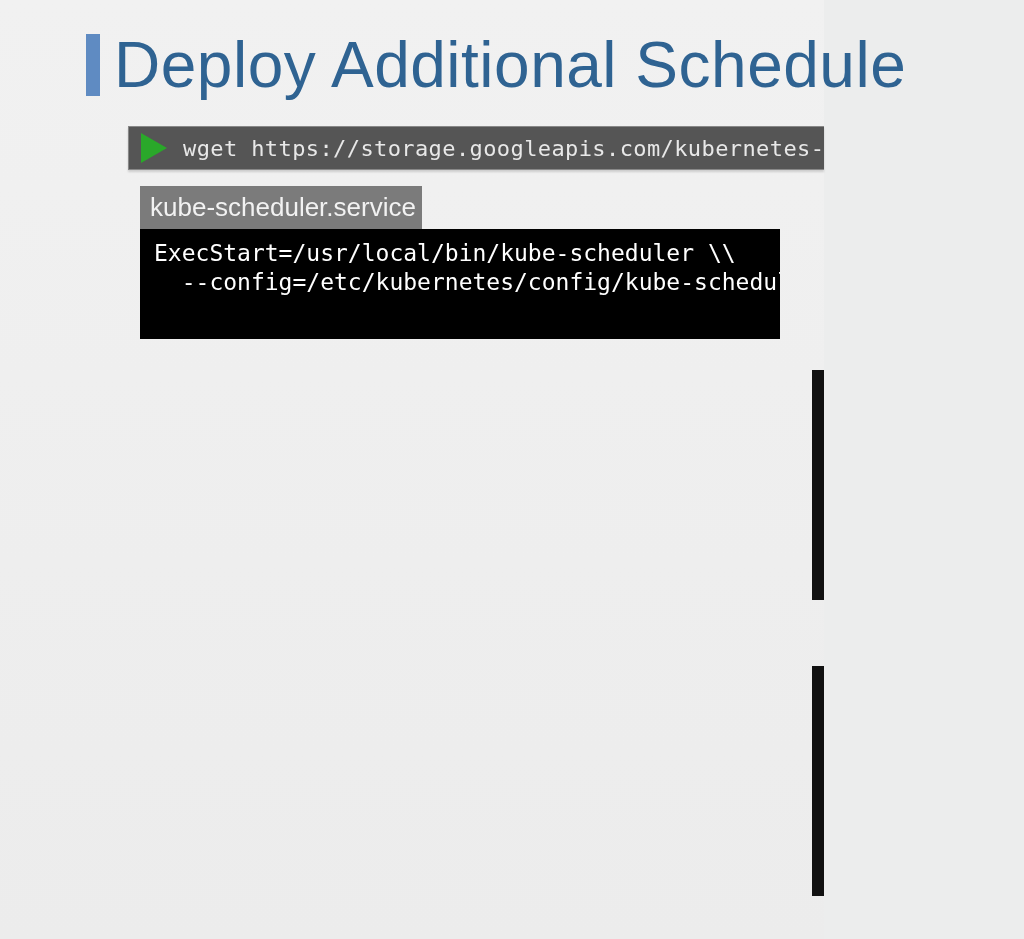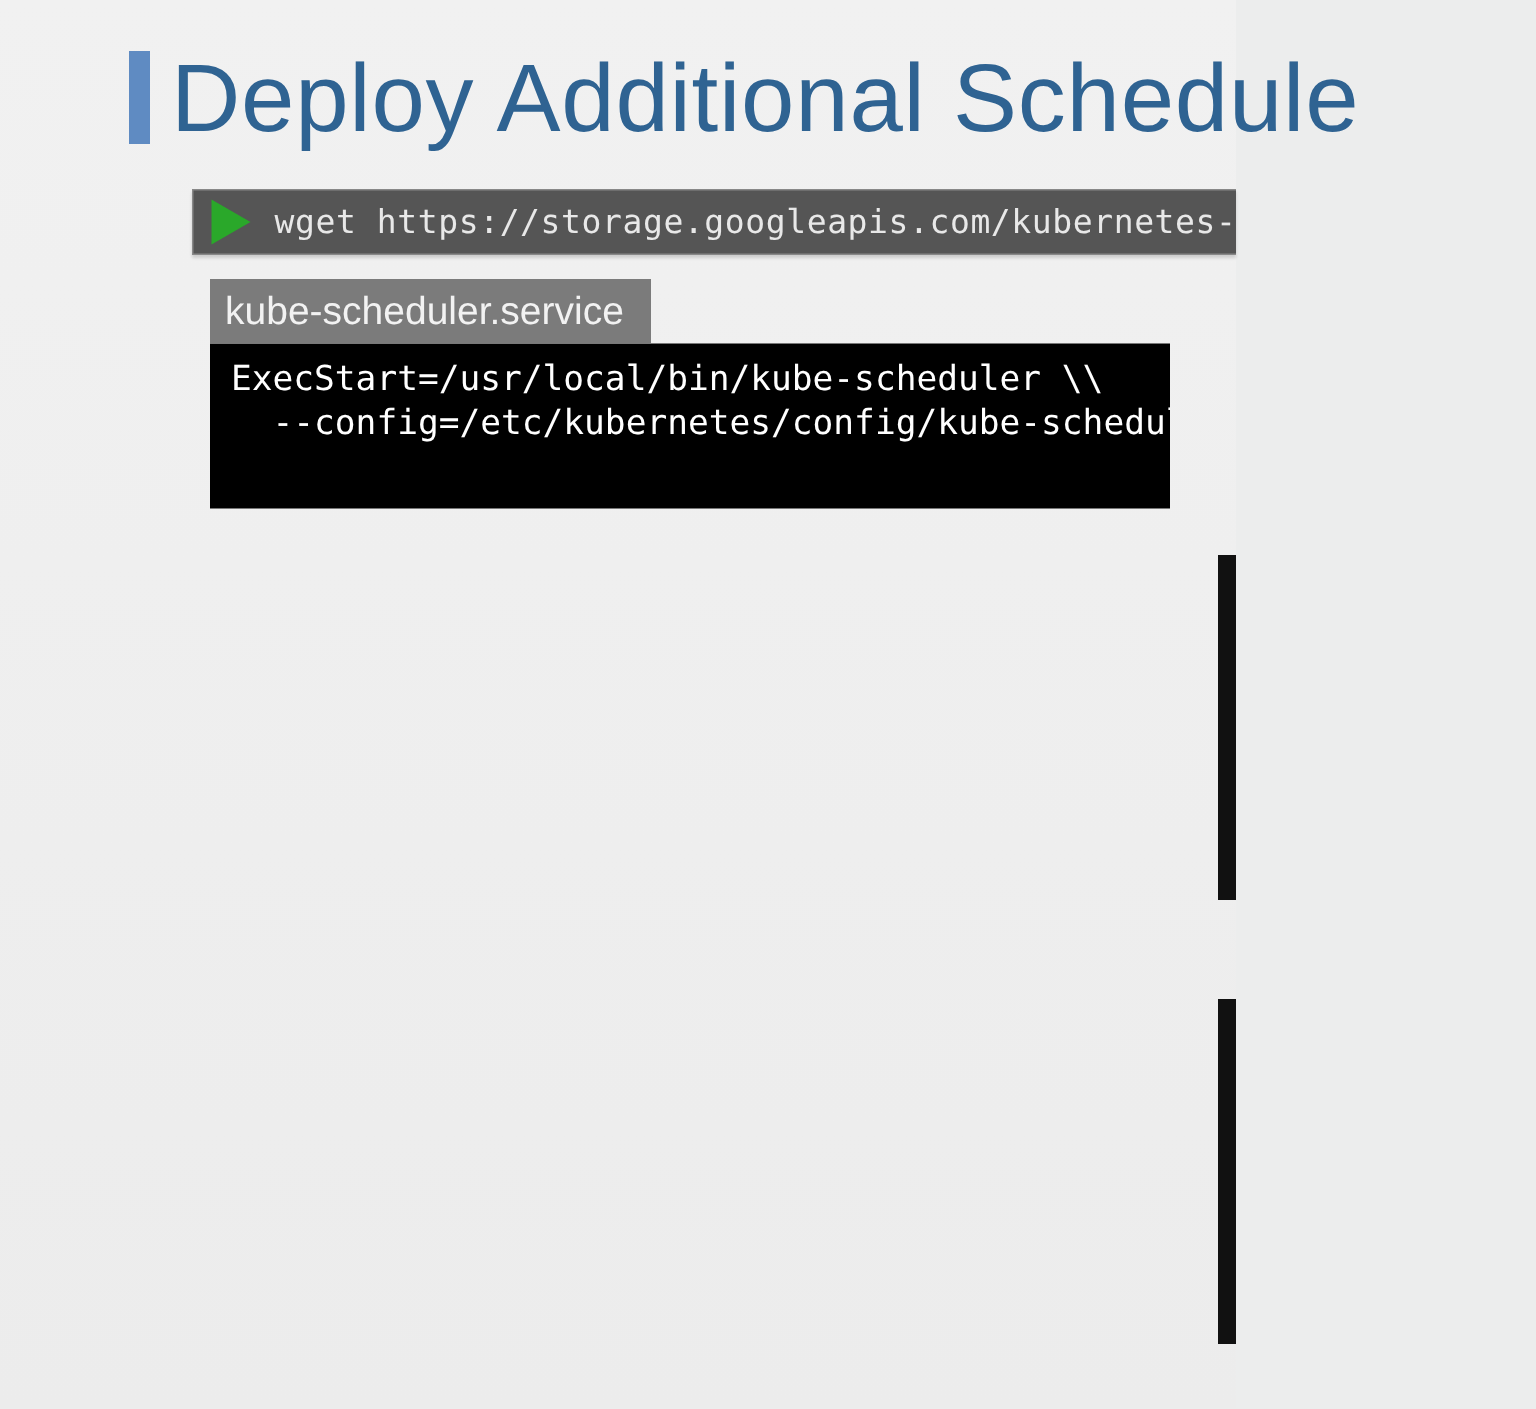--- a/index.html
+++ b/index.html
@@ -72,21 +72,21 @@
   .block-wrap {
     margin-left: 140px;
     margin-bottom: 48px;
     position: relative;
   }
   .block-label {
     display: inline-block;
     background: #7b7b7b;
     color: #f2f2f2;
     font-size: 26px;
-    padding: 6px 18px 6px 10px;
+    padding: 6px 6px 6px 10px;
     font-weight: 400;
   }
   .code-block {
     background: #000000;
     color: #ffffff;
     font-family: "Consolas", "Menlo", monospace;
     font-size: 23px;
     line-height: 1.25;
     padding: 10px 14px 14px 14px;
     white-space: pre;

